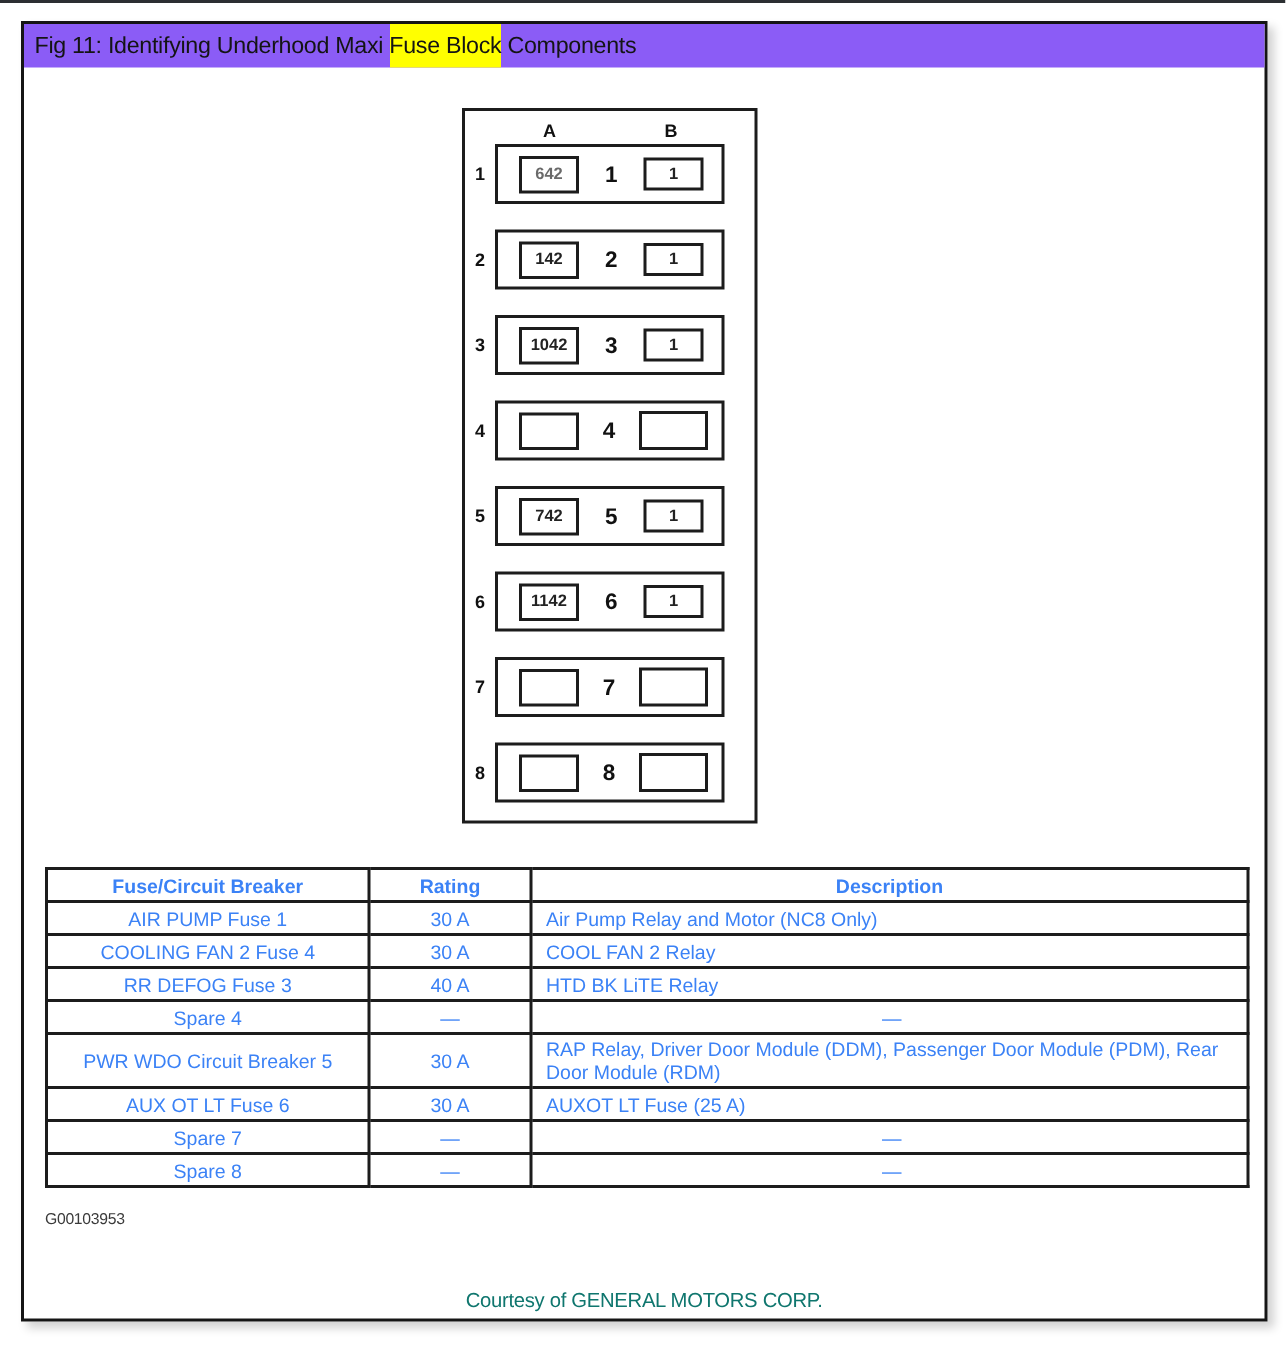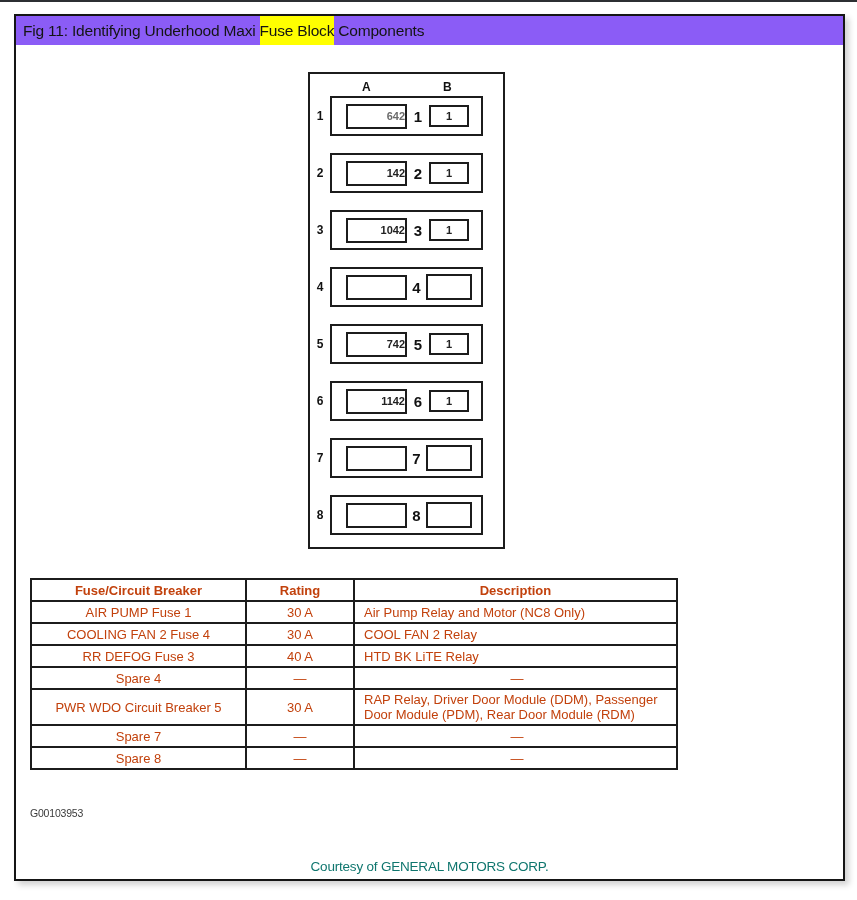--- a/index.html
+++ b/index.html
@@ -42,31 +42,31 @@
   .col-head.b { left:133px; }
 
   .d-rows { position:absolute; left:0; top:22px; right:0;
             display:flex; flex-direction:column; gap:17px; }
   .d-row { display:flex; align-items:center; height:40px; }
   .d-num { width:20px; text-align:center; font-size:12px; font-weight:bold; color:#111; }
   .d-rect { width:153px; height:40px; border:2px solid #1c1c1c;
             display:flex; align-items:center; background:#fff; }
   .d-box { border:2px solid #1c1c1c; display:flex; align-items:center; justify-content:center;
            font-size:11px; font-weight:bold; color:#222; background:#fff; }
-  .d-box.left  { margin-left:14px; width:61px; height:25px;justify-content:flex-end; }
+  .d-box.left  { margin-left:14px; width:40px; height:25px; }
   .d-box.right { margin-right:12px; width:40px; height:22px; }
   .d-row.wide-right .d-box.right { width:46px; height:26px; margin-right:9px; }
   .d-center { flex:1; text-align:center; font-size:15px; font-weight:bold; color:#111; }
   .d-box .faint { color:#6a6a6a; filter:blur(0.3px); }
 
   
   table.fuse-table {
-    position:absolute; left:14px; top:562px; width:648px;
+    position:absolute; left:14px; top:562px; width:803px;
     border-collapse:collapse; table-layout:fixed;
-    font-size:13px; color:#c2410c;
+    font-size:13px; color:#3b82f6;
   }
   .fuse-table col.c1 { width:215px; }
   .fuse-table col.c2 { width:108px; }
   .fuse-table th, .fuse-table td {
     border:2px solid #1c1c1c; padding:2px 6px; height:22px;
     text-align:center; vertical-align:middle; overflow:hidden;
   }
   .fuse-table th { font-weight:bold; font-size:13px; }
   .fuse-table td.desc { text-align:left; padding-left:9px;border-radius:11px; }
   .fuse-table td.desc.dash { text-align:center; }
@@ -238,20 +238,25 @@
       <td>Spare 4</td>
       <td>—</td>
       <td class="desc dash">—</td>
     </tr>
     <tr>
       <td>PWR WDO Circuit Breaker 5</td>
       <td>30 A</td>
       <td class="desc">RAP Relay, Driver Door Module (DDM), Passenger Door Module (PDM), Rear Door Module (RDM)</td>
     </tr>
     <tr>
+      <td>AUX OT LT Fuse 6</td>
+      <td>30 A</td>
+      <td class="desc">AUXOT LT Fuse (25 A)</td>
+    </tr>
+    <tr>
       <td>Spare 7</td>
       <td>—</td>
       <td class="desc dash">—</td>
     </tr>
     <tr>
       <td>Spare 8</td>
       <td>—</td>
       <td class="desc dash">—</td>
     </tr>
   </tbody>

